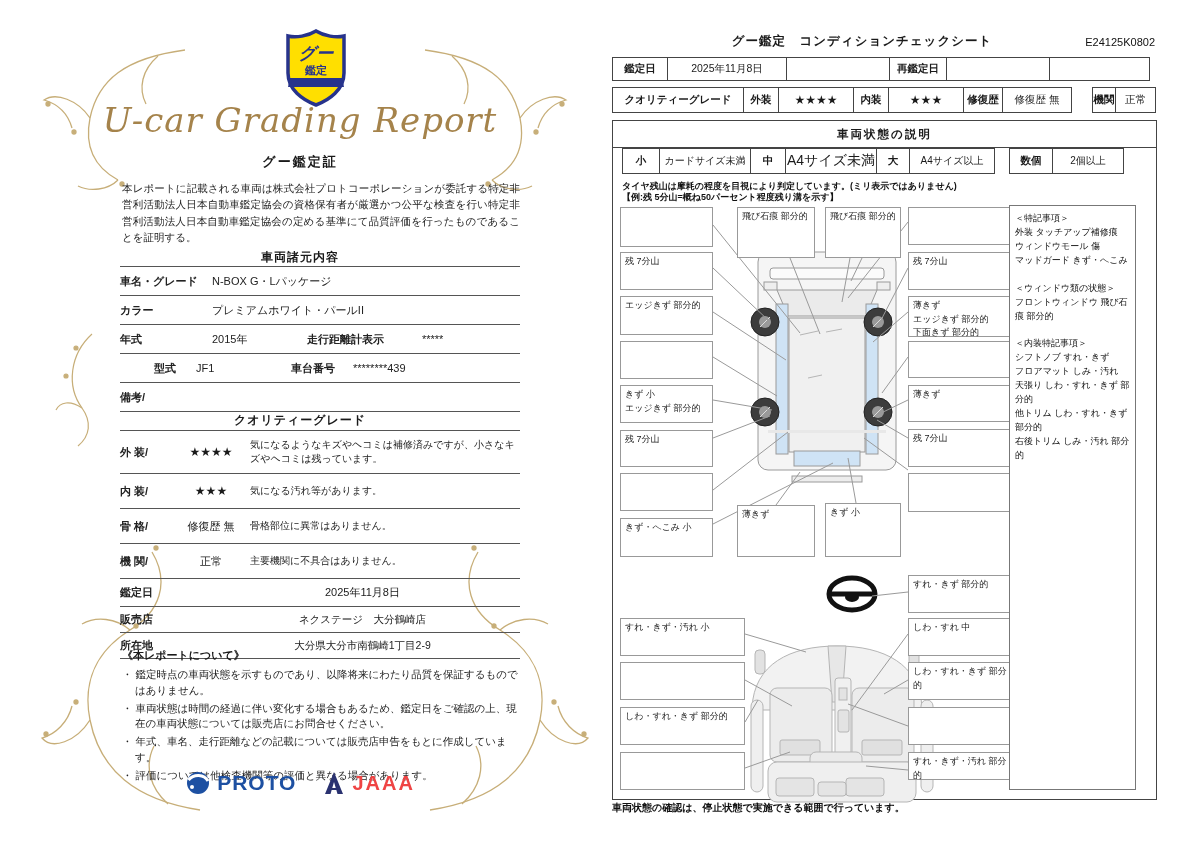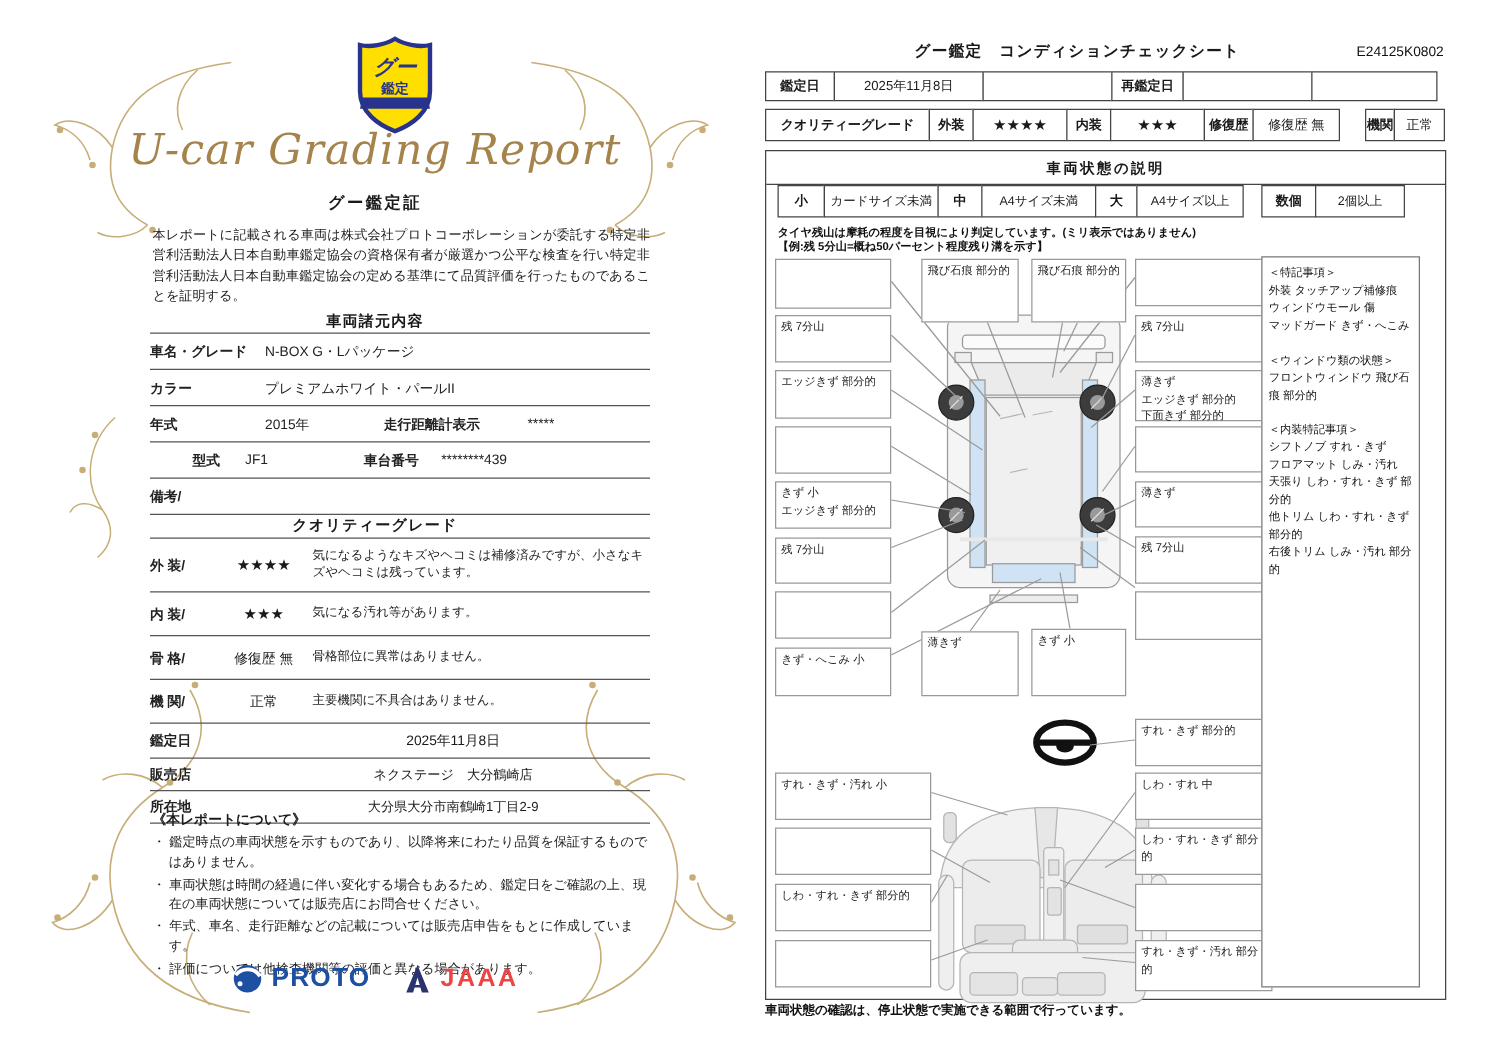--- a/index.html
+++ b/index.html
@@ -253,21 +253,21 @@
   </div>
 
   <div class="abs cells" style="left:622px;top:148px;height:26px;">
     <div class="c first" style="width:38px;">
         <b>小</b>
       </div>
     <div class="c" style="width:92px;font-size:10px;">カードサイズ未満</div>
     <div class="c" style="width:36px;">
         <b>中</b>
       </div>
-    <div class="c" style="width:92px;font-size:10px;">A4サイズ未満</div>
+    <div class="c" style="width:92px;font-size:14px;">A4サイズ未満</div>
     <div class="c" style="width:34px;">
         <b>大</b>
       </div>
     <div class="c" style="width:86px;font-size:10px;">A4サイズ以上</div>
   </div>
   <div class="abs cells" style="left:997px;top:148px;height:26px;padding-left:12px;">
     <div class="c first" style="width:44px;">
         <b>数個</b>
       </div>
     <div class="c" style="width:72px;font-size:10px;">2個以上</div>
@@ -395,21 +395,21 @@
 
   <div class="abs box" style="left:620px;top:618px;width:125px;height:38px;">すれ・きず・汚れ 小</div>
   <div class="abs box" style="left:620px;top:662px;width:125px;height:38px;"></div>
   <div class="abs box" style="left:620px;top:707px;width:125px;height:38px;">しわ・すれ・きず 部分的</div>
   <div class="abs box" style="left:620px;top:752px;width:125px;height:38px;"></div>
 
   <div class="abs box" style="left:908px;top:575px;width:110px;height:38px;">すれ・きず 部分的</div>
   <div class="abs box" style="left:908px;top:618px;width:110px;height:38px;">しわ・すれ 中</div>
   <div class="abs box" style="left:908px;top:662px;width:110px;height:38px;">しわ・すれ・きず 部分的</div>
   <div class="abs box" style="left:908px;top:707px;width:110px;height:38px;"></div>
-  <div class="abs box" style="left:908px;top:752px;width:110px;height:41px;">すれ・きず・汚れ 部分的</div>
+  <div class="abs box" style="left:908px;top:752px;width:110px;height:28px;">すれ・きず・汚れ 部分的</div>
 
   <div class="abs notes" style="left:1009px;top:205px;width:127px;height:585px;">＜特記事項＞
 外装 タッチアップ補修痕
 ウィンドウモール 傷
 マッドガード きず・へこみ
 
 ＜ウィンドウ類の状態＞
 フロントウィンドウ 飛び石痕 部分的
 
 ＜内装特記事項＞

